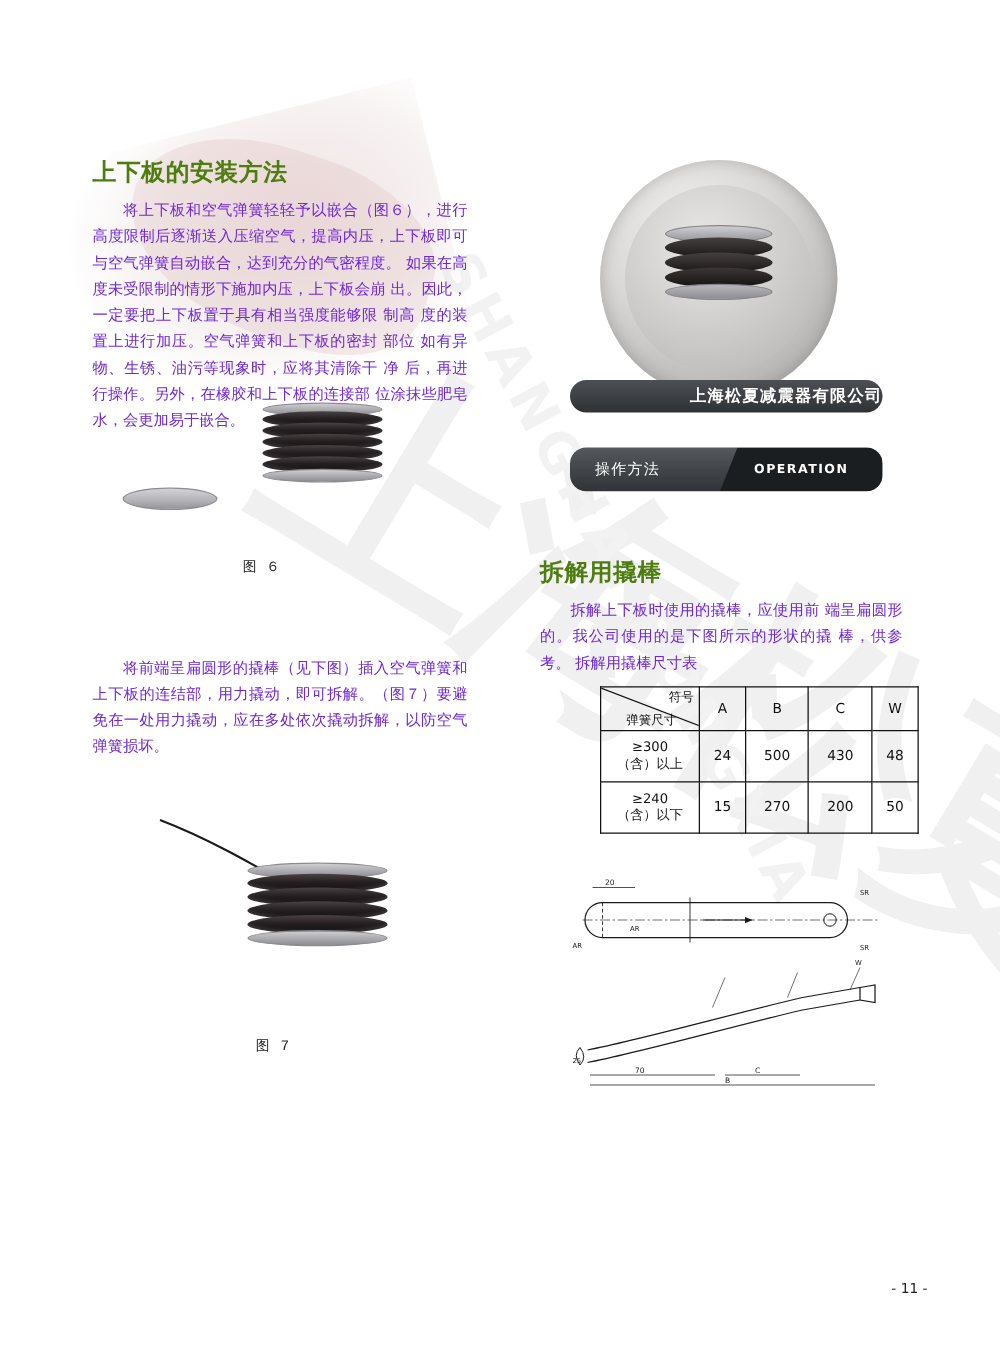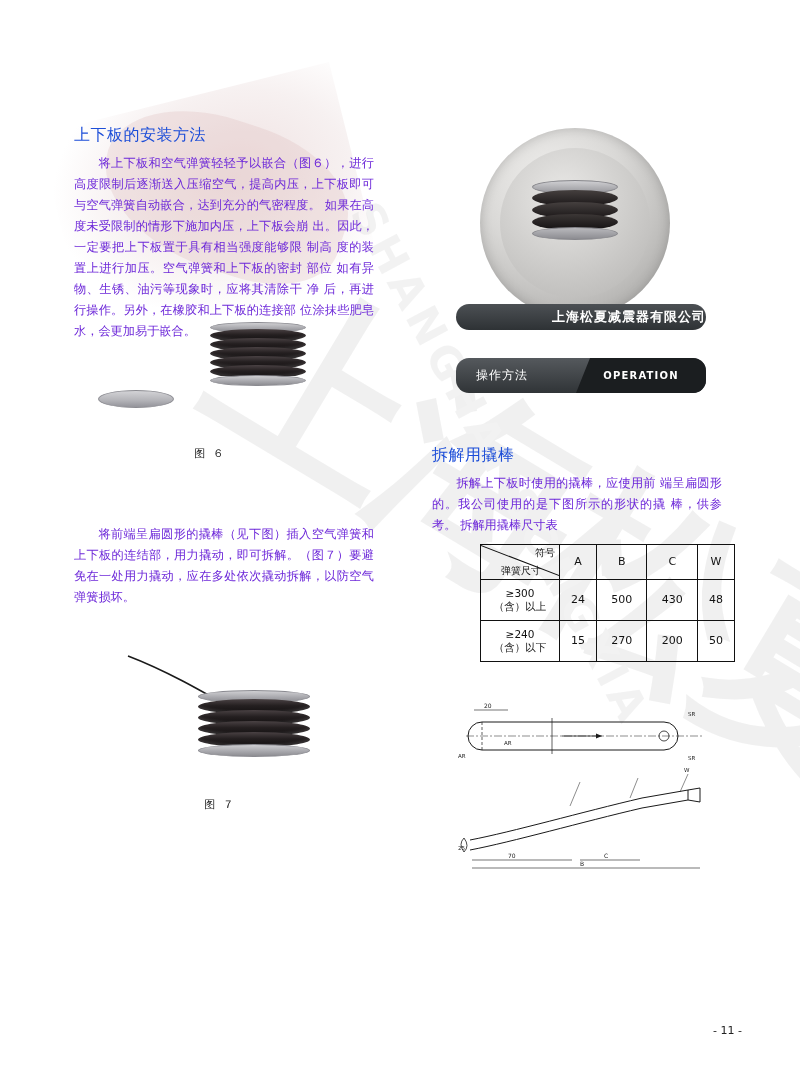--- a/index.html
+++ b/index.html
@@ -76,23 +76,23 @@
   }
 
   
   .col-left {
     position: absolute;
     left: 74px;
     top: 125px;
     width: 300px;
   }
   .h-title {
-    font-size: 16px;
-    font-weight: 400;
-    color: #1d4ed8;
+    font-size: 19px;
+    font-weight: 700;
+    color: #4d7c0f;
     margin: 0 0 7px 0;
     letter-spacing: 0.5px;
   }
   .para {
     font-size: 12.2px;
     line-height: 1.72;
     color: #6d28d9;
     margin: 0;
     text-align: justify;
     text-indent: 0;
@@ -125,22 +125,23 @@
   .fig7-wrap {
     position: absolute;
     left: 120px;
     top: 650px;
     width: 260px;
     height: 140px;
   }
   .fig7-caption {
     position: absolute;
     left: 180px;
-    top: 797px;
+    top: 829px;
     width: 80px;
+    font-family: Liberation Serif, serif;
   }
 
   
   .bellows {
     position: absolute;
     width: 96px;
   }
   .bellows .plate {
     height: 9px;
     border-radius: 50%;

